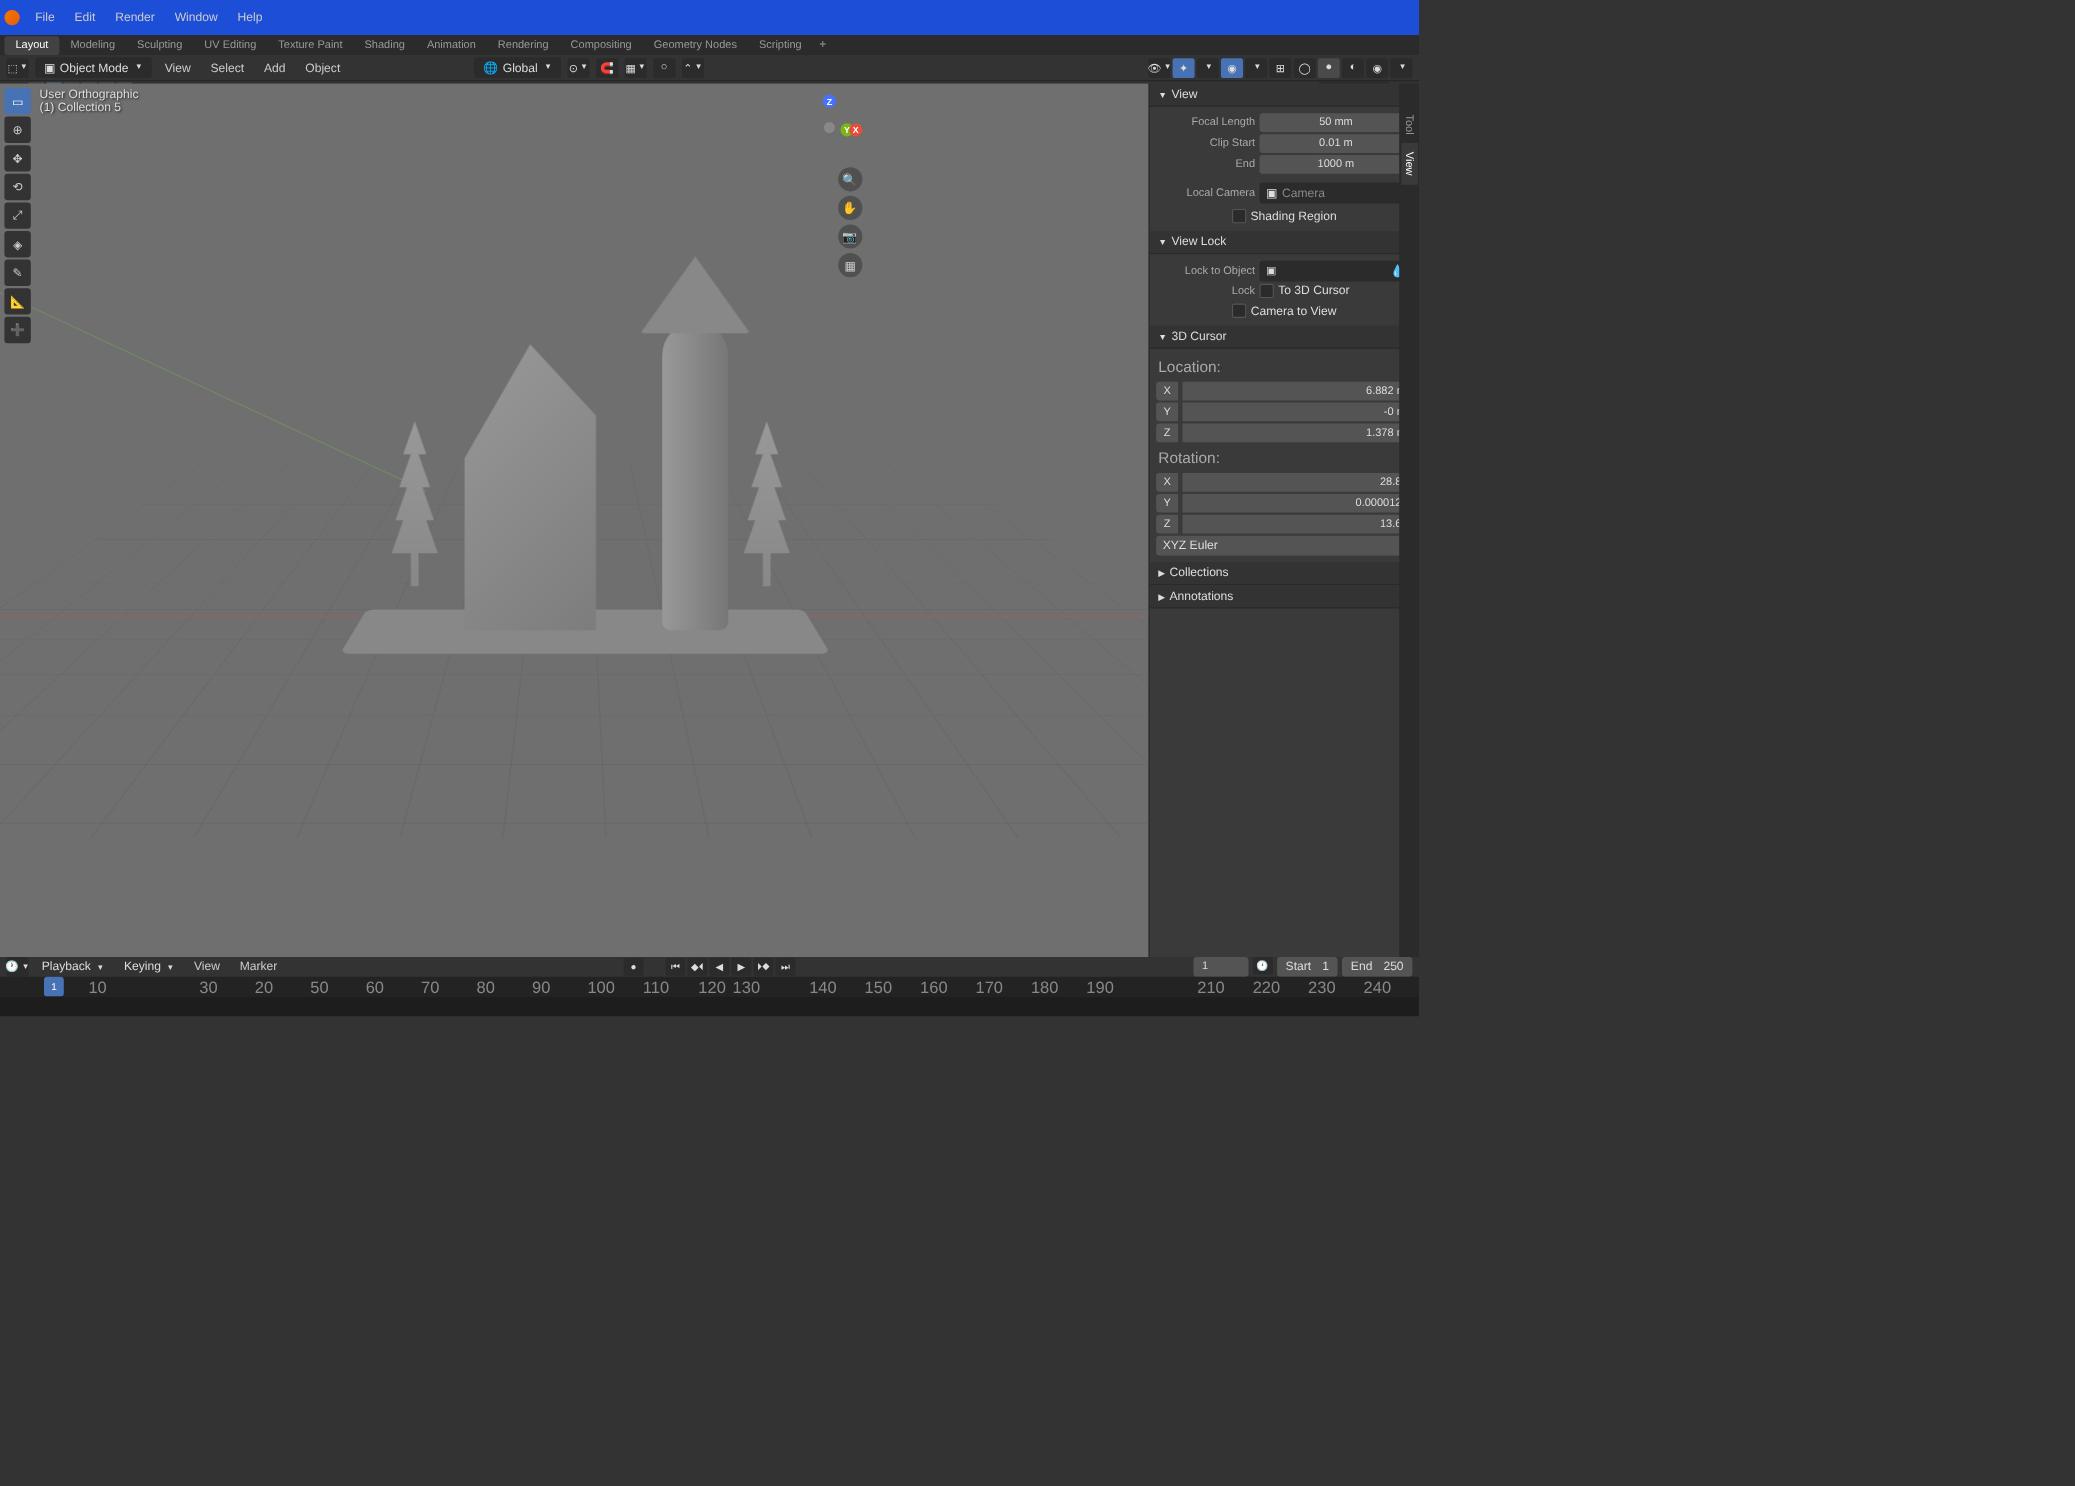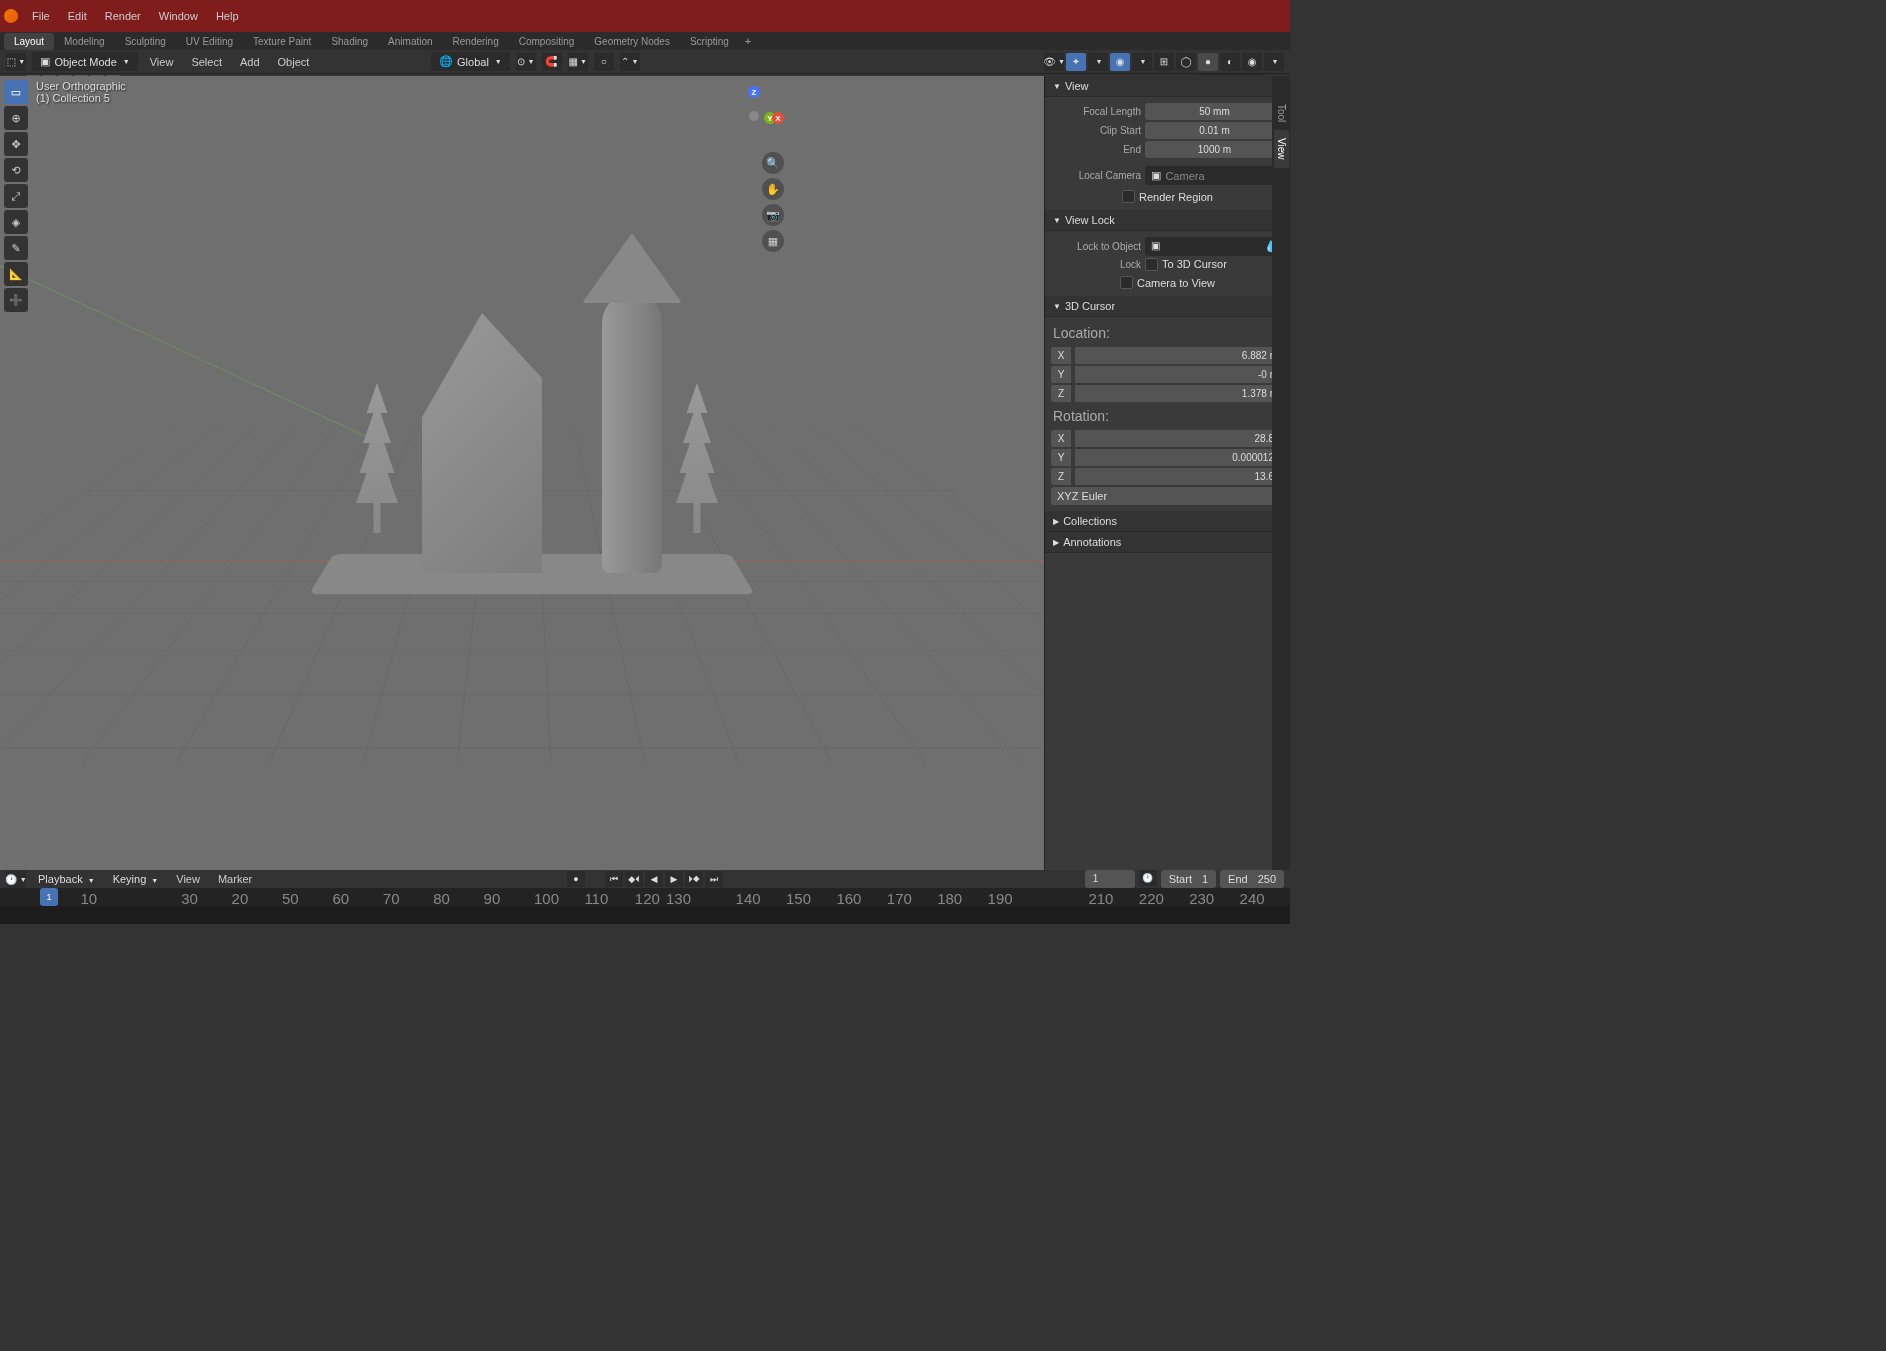--- a/index.html
+++ b/index.html
@@ -1,17 +1,17 @@
 <!DOCTYPE html>
 <html><head>
 <meta charset="utf-8">
 <style>
 *{margin:0;padding:0;box-sizing:border-box;font-family:-apple-system,BlinkMacSystemFont,"Segoe UI",sans-serif;font-size:11px;color:#ddd;user-select:none}
 body{background:#333;width:1290px;height:924px;overflow:hidden;position:relative}
-.topbar{height:18px;background:#7f1d1d;display:flex;align-items:center;padding:16px 4px;gap:2px}
+.topbar{height:18px;background:#1d4ed8;display:flex;align-items:center;padding:16px 4px;gap:2px}
 .blender-logo{width:14px;height:14px;background:linear-gradient(135deg,#f57900,#e8590c);border-radius:50%;margin-right:4px}
 .menu-item{padding:2px 8px;cursor:pointer;color:#ccc}
 .workspace-tabs{height:18px;background:#2b2b2b;display:flex;align-items:center;padding:0 4px;gap:0}
 .ws-tab{padding:3px 10px;color:#999;cursor:pointer;font-size:10px}
 .ws-tab.active{background:#424242;color:#fff;border-radius:3px}
 .ws-add{padding:2px 6px;color:#999;cursor:pointer}
 .header-bar{height:24px;background:#333;border-bottom:1px solid #222;display:flex;align-items:center;padding:0 6px;gap:6px}
 .mode-select{background:#2b2b2b;padding:3px 8px;border-radius:3px;display:flex;align-items:center;gap:4px;cursor:pointer}
 .header-menu{padding:2px 6px;cursor:pointer;color:#ccc}
 .orient-select{background:#2b2b2b;padding:3px 8px;border-radius:3px;display:flex;align-items:center;gap:4px;cursor:pointer;margin-left:110px}
@@ -226,21 +226,21 @@
       <div class="prop-row" style="margin-top:8px">
         <div class="prop-label">Local Camera</div>
         <div class="prop-field dark" style="text-align:left;display:flex;align-items:center;gap:4px">
           <span>▣</span>
           <span style="color:#888">Camera</span>
           <span style="margin-left:auto">×</span>
         </div>
       </div>
       <div class="checkbox-row">
         <div class="checkbox"></div>
-        <span>Render Region</span>
+        <span>Shading Region</span>
       </div>
     </div>
 
     <div class="panel-header">
       <span class="arrow">▼</span>
       <span>View Lock</span>
     </div>
     <div class="panel-body">
       <div class="prop-row">
         <div class="prop-label">Lock to Object</div>

